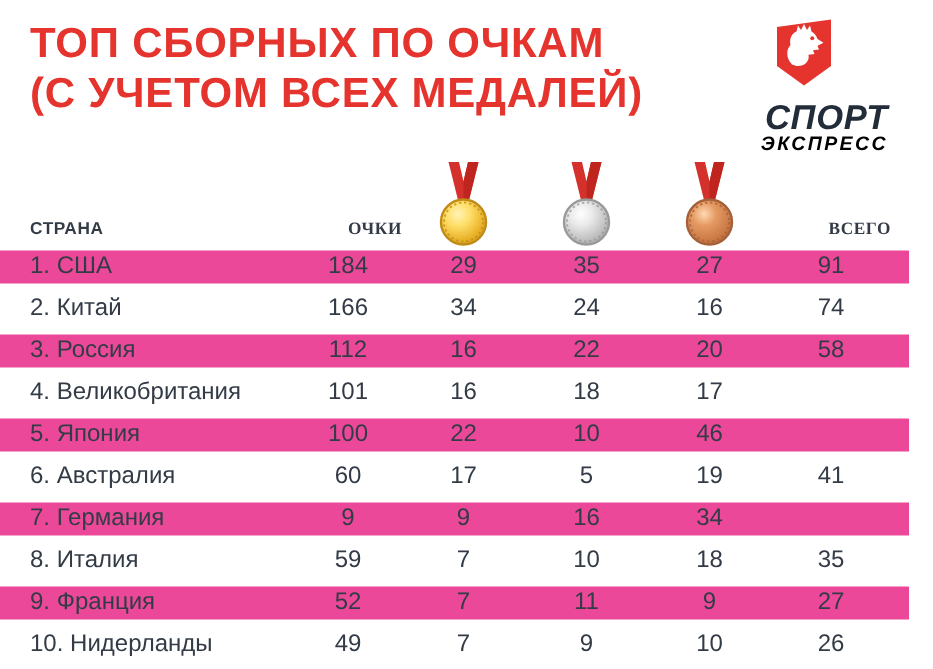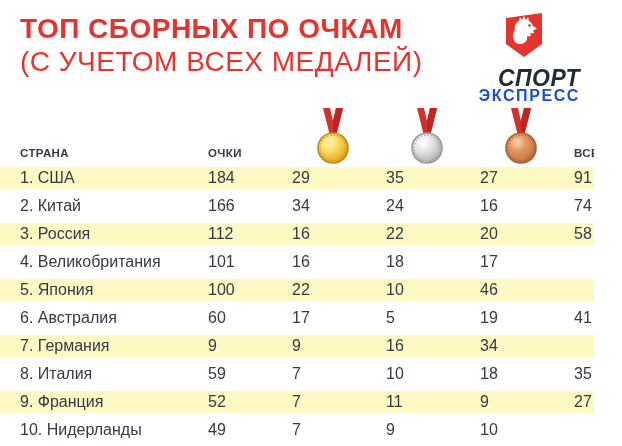--- a/index.html
+++ b/index.html
@@ -2,73 +2,73 @@
 <html><head>
 <meta charset="utf-8">
 <style>
   html,body{margin:0;padding:0;}
   .page{
     position:relative;
     width:594px;height:446px;
     background:#ffffff;
     font-family:"Liberation Sans", sans-serif;
     overflow:hidden;
+    padding-left:12px;
   }
   
   .title-block{position:absolute;left:20px;top:12px;}
   .title-line1{
     font-size:28px;font-weight:700;color:#e5332d;
     line-height:33px;letter-spacing:.5px;white-space:nowrap;
   }
   .title-line2{
-    font-size:28px;font-weight:400;color:#e5332d;
+    font-size:28px;font-weight:700;color:#e5332d;
     line-height:33px;letter-spacing:.5px;white-space:nowrap;
   }
   
   .logo{position:absolute;top:10px;right:14px;width:112px;text-align:right;}
   .logo svg{display:block;margin:0 auto;}
   .logo-text1{
     margin-top:7px;font-size:23px;font-weight:700;font-style:italic;
     color:#232d39;letter-spacing:.5px;line-height:22px;
   }
   .logo-text2{
-    font-size:16px;font-weight:700;
-    color:#1d4ed8;letter-spacing:1.6px;line-height:14px;
+    font-size:13px;font-weight:700;font-style:italic;
+    color:#000000;letter-spacing:1.6px;line-height:14px;
   }
   
   .row-grid{
     display:grid;
     grid-template-columns:196px 72px 82px 82px 82px 80px;
-    gap:12px;
   }
   .thead{
     position:absolute;left:0;right:0;top:104px;height:60px;
     align-items:end;
   }
   .h{
     font-size:11.5px;font-weight:700;color:#333b46;
     letter-spacing:.4px;padding-bottom:5px;
   }
   .h.country{padding-left:20px;text-align:left;}
-  .h.num{text-align:left;}
+  .h.num{text-align:right;font-family:Liberation Serif, serif;}
   .medal-cell{
     display:flex;justify-content:center;align-items:flex-end;
   }
   .tbody{position:absolute;left:0;right:0;top:164px;}
   .row{
     height:28px;box-sizing:border-box;align-items:center;
     font-size:16px;color:#333b46;
   }
   .row.alt{
-    background:#fef9c3;
+    background:#ec4899;
     border-top:3px solid #ffffff;
     border-bottom:3px solid #ffffff;
   }
   .cell.country{padding-left:20px;white-space:nowrap;}
-  .cell.num{}
+  .cell.num{text-align:center;}
 </style>
 </head>
 <body>
 
 <div class="page">
 
   <div class="title-block">
     <div class="title-line1">ТОП СБОРНЫХ ПО ОЧКАМ</div>
     <div class="title-line2">(С УЧЕТОМ ВСЕХ МЕДАЛЕЙ)</div>
   </div>
@@ -219,15 +219,16 @@
     <div class="cell num">9</div>
     <div class="cell num">27</div>
   </div>
 
   <div class="row row-grid">
     <div class="cell country"><span>10.</span> <span>Нидерланды</span></div>
     <div class="cell num">49</div>
     <div class="cell num">7</div>
     <div class="cell num">9</div>
     <div class="cell num">10</div>
+    <div class="cell num">26</div>
   </div>
 </div>
 </div>
 
 </body></html>

